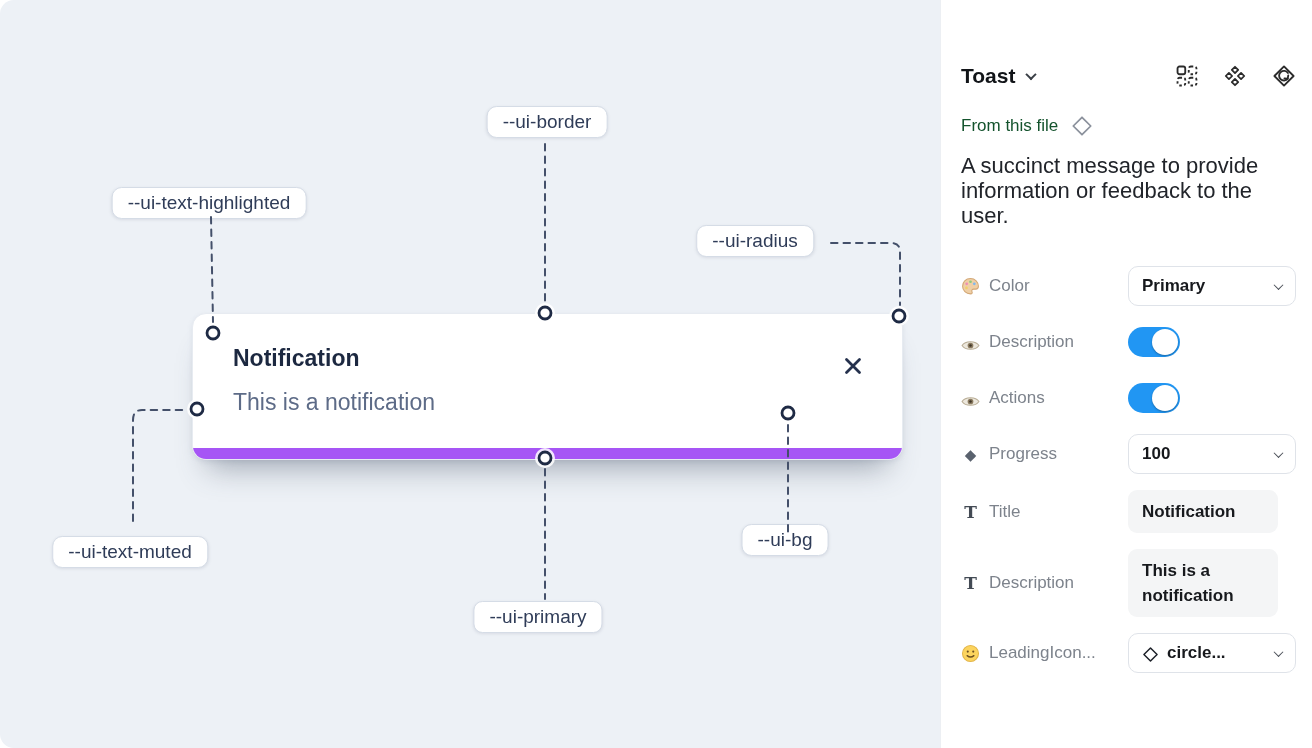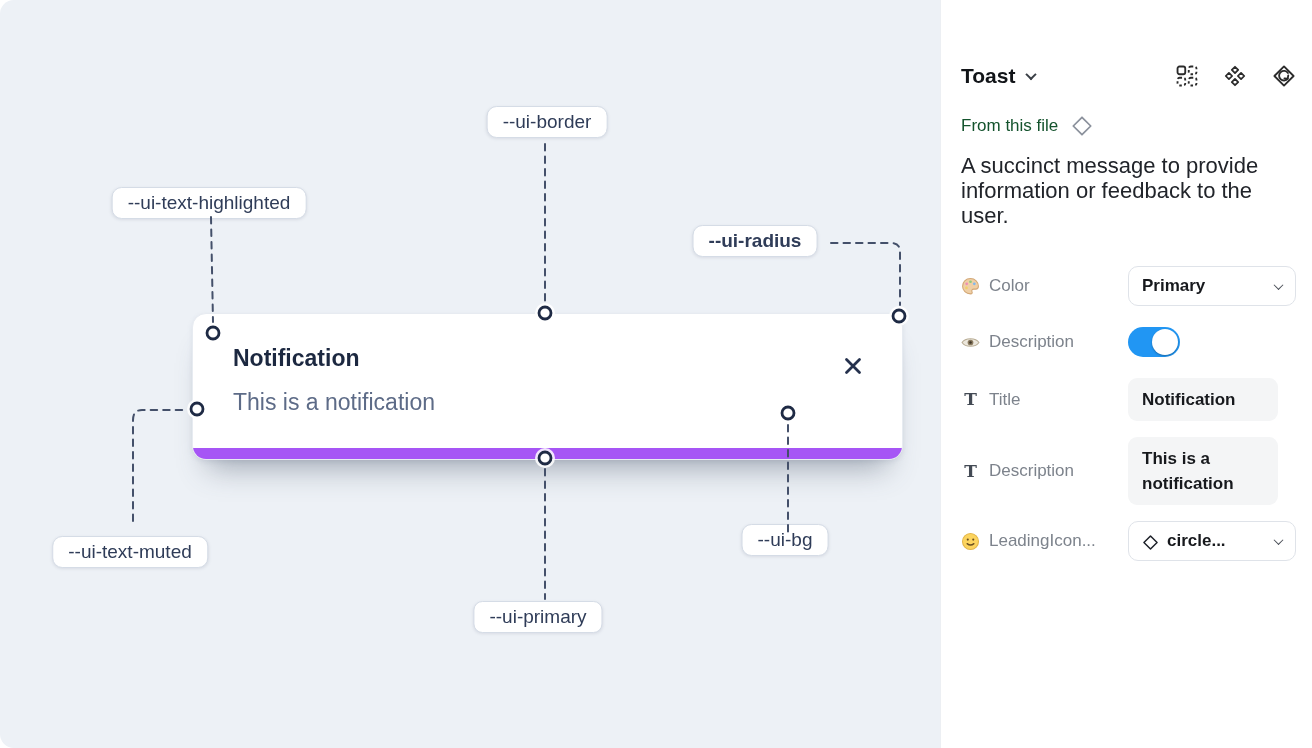--- a/index.html
+++ b/index.html
@@ -37,21 +37,21 @@
   .panel-title { font-size:21px; font-weight:700; color:#111418; }
   .chev { display:inline-block; width:8px; height:8px; border-right:2px solid #3a3f46; border-bottom:2px solid #3a3f46; transform:rotate(45deg) translate(-1px,-1px); }
   .header-icons { display:flex; align-items:center; gap:26px; }
   .icon-btn { background:none; border:none; cursor:pointer; padding:0; line-height:0; }
 
   .source-row { margin-top:26px; display:flex; align-items:center; gap:12px; font-size:17px; color:#14532d; }
   .panel-desc { margin-top:15px; font-size:22px; color:#21242a; line-height:25px; max-width:300px; }
 
   .props { margin-top:38px; }
   .prop-row { display:flex; align-items:center; min-height:40px; margin-bottom:16px; }
-  .prop-label-cell { width:167px; display:flex; align-items:center; gap:9px; min-width:0; }
+  .prop-label-cell { width:167px; display:flex; align-items:flex-end; gap:9px; min-width:0; }
   .prop-label { font-size:17px; color:#7d838c; white-space:nowrap; overflow:hidden; text-overflow:ellipsis; }
   .prop-icon { width:19px; display:inline-flex; justify-content:center; line-height:0; flex:none; }
   .icon-diamond::before { content:"◆"; font-size:15px; color:#5a626e; line-height:19px; }
   .icon-text { font-family:"DejaVu Serif","Liberation Serif",serif; font-weight:700; font-size:17px; color:#434a54; line-height:19px; }
 
   .select {
     width:168px; height:40px; background:#fff; border:1px solid #dfe3e9; border-radius:10px;
     display:flex; align-items:center; justify-content:space-between; padding:0 13px;
     font-size:17px; font-weight:600; color:#17191d; cursor:pointer; font-family:inherit;
   }
@@ -116,21 +116,21 @@
           </g>
         <g transform="translate(788,413)">
             <circle r="10" fill="#ffffff" opacity="0.85"></circle>
             <circle r="6" fill="#fff" stroke="#1e2a44" stroke-width="2.8"></circle>
           </g>
       </g>
     </svg>
 
     <div class="pill" style="left:547px; top:106px;">--ui-border</div>
     <div class="pill" style="left:209px; top:179px;margin-top:8px;">--ui-text-highlighted</div>
-    <div class="pill" style="left:755px; top:225px;font-weight:bold;">--ui-radius</div>
+    <div class="pill" style="left:755px; top:225px;">--ui-radius</div>
     <div class="pill" style="left:130px; top:536px;">--ui-text-muted</div>
     <div class="pill" style="left:538px; top:601px;border-radius:9px;">--ui-primary</div>
     <div class="pill" style="left:785px; top:524px;">--ui-bg</div>
   </div>
 
   <aside class="panel">
 
     <div class="panel-header">
       <div class="panel-title-wrap">
         <span class="panel-title">Toast</span>
@@ -203,21 +203,46 @@
                 <circle cx="9" cy="6" r="1.2" fill="#3f3628"></circle>
             </svg>
           </span>
           <span class="prop-label">Description</span>
         </div>
         <button class="toggle" data-state="on">
           <span class="knob"></span>
         </button>
       </div>
 
-
+      <div class="prop-row">
+        <div class="prop-label-cell">
+          <span class="prop-icon">
+            <svg width="19" height="13" viewBox="0 0 18 12">
+              <path d="M1 6 C4 1.2 14 1.2 17 6 C14 10.8 4 10.8 1 6 Z" fill="#ece7dc" stroke="#b9ad96" stroke-width="1"></path>
+              <circle cx="9" cy="6" r="2.7" fill="#8a7a5f"></circle>
+                <circle cx="9" cy="6" r="1.2" fill="#3f3628"></circle>
+            </svg>
+          </span>
+          <span class="prop-label">Actions</span>
+        </div>
+        <button class="toggle" data-state="on">
+          <span class="knob"></span>
+        </button>
+      </div>
+
+      <div class="prop-row">
+        <div class="prop-label-cell">
+          <span class="prop-icon icon-diamond"></span>
+          <span class="prop-label">Progress</span>
+        </div>
+        <button class="select">
+          <span>100</span>
+          <span class="chev"></span>
+        </button>
+      </div>
 
       <div class="prop-row">
         <div class="prop-label-cell">
           <span class="prop-icon icon-text">T</span>
           <span class="prop-label">Title</span>
         </div>
         <div class="field">Notification</div>
       </div>
 
       <div class="prop-row">

